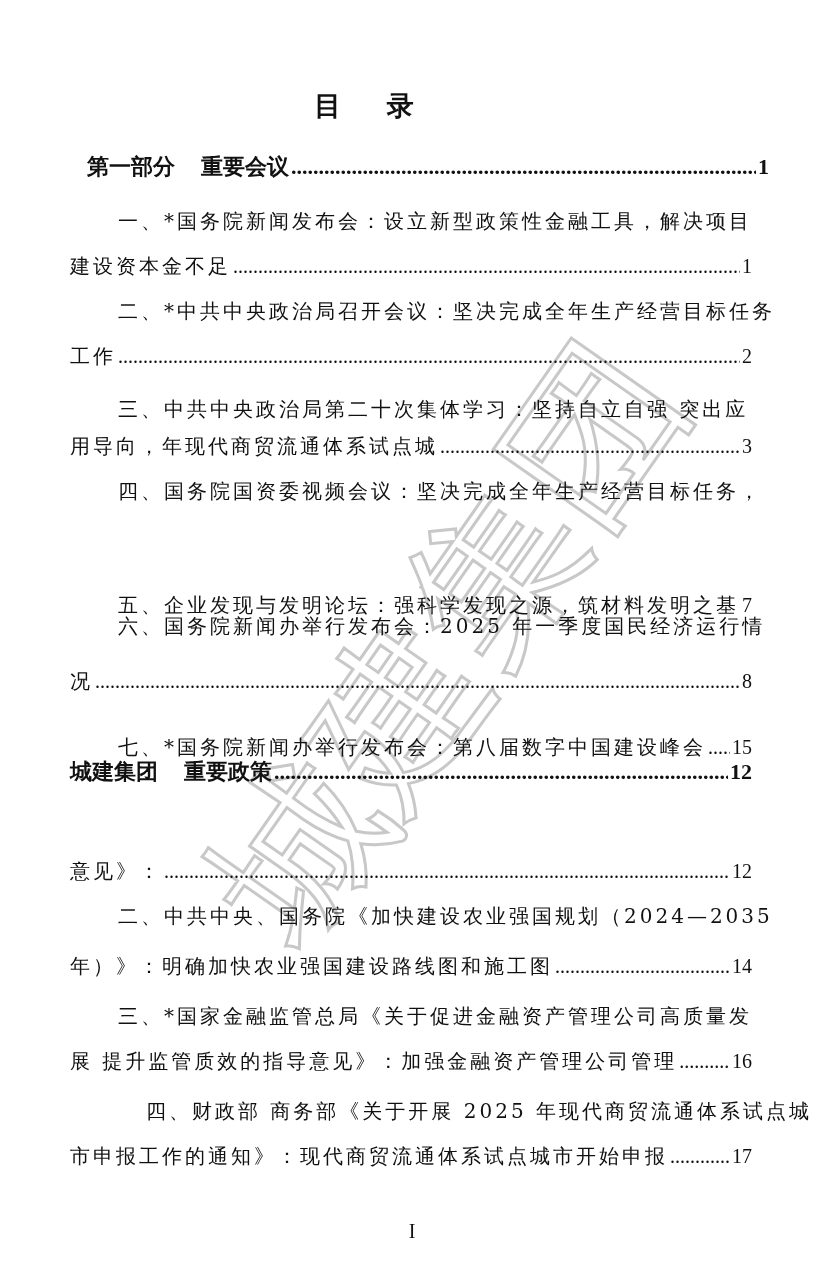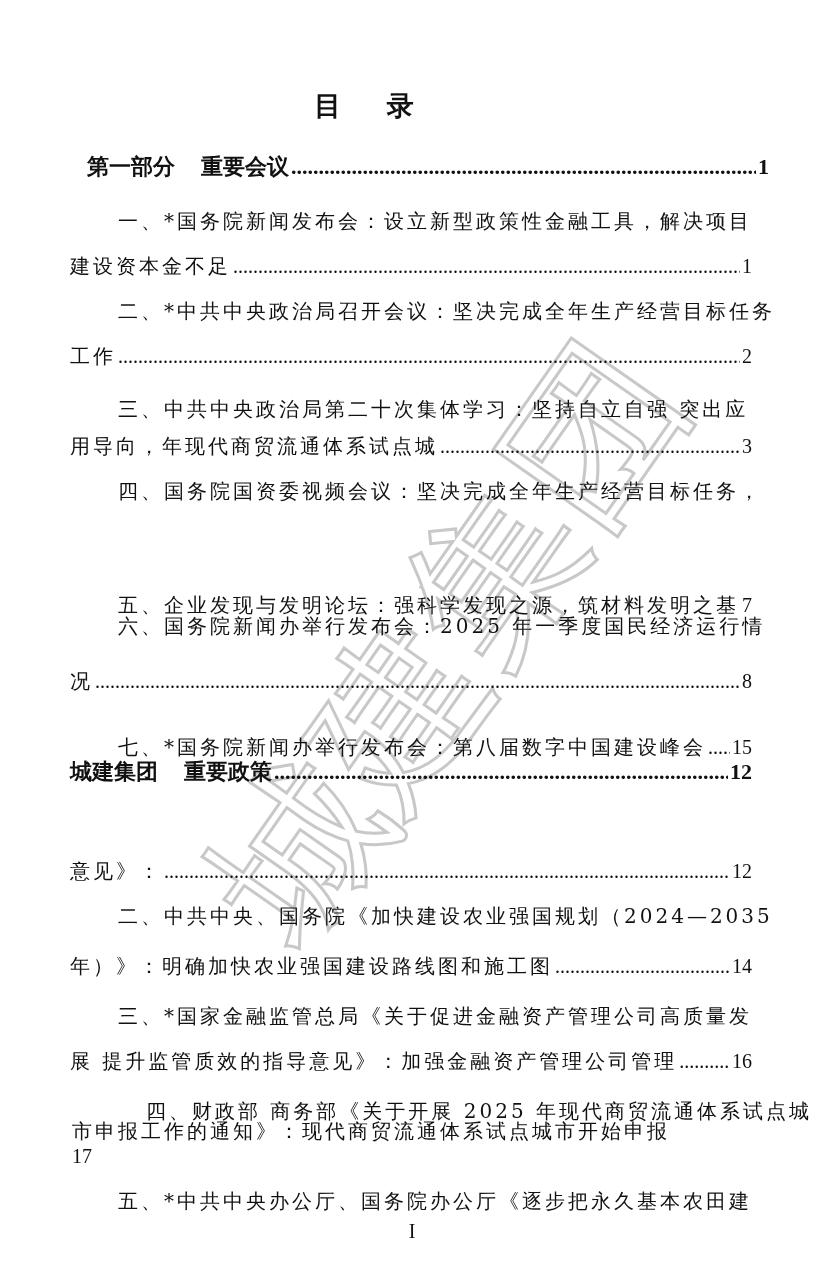--- a/index.html
+++ b/index.html
@@ -124,24 +124,21 @@
   </div>
   <div class="line" style="top:1048px;">
     <span class="txt">展 提升监管质效的指导意见》：加强金融资产管理公司管理</span>
     <span class="leader"></span>
     <span class="pg">16</span>
   </div>
 
   <div class="line indent full" style="top:1098px;margin-left:28px;">
     <span class="txt">四、财政部 商务部《关于开展 2025 年现代商贸流通体系试点城</span>
   </div>
-  <div class="line" style="top:1118px;flex-direction:column;">
+  <div class="line" style="top:1143px;">
     <span class="txt">市申报工作的通知》：现代商贸流通体系试点城市开始申报</span>
     <span class="leader"></span>
     <span class="pg">17</span>
   </div>
 
-  <div class="line indent full" style="top:1188px;">
-    <span class="txt">五、*中共中央办公厅、国务院办公厅《逐步把永久基本农田建</span>
-  </div>
 
   <div class="footer">I</div>
 </div>
 
 </body></html>

